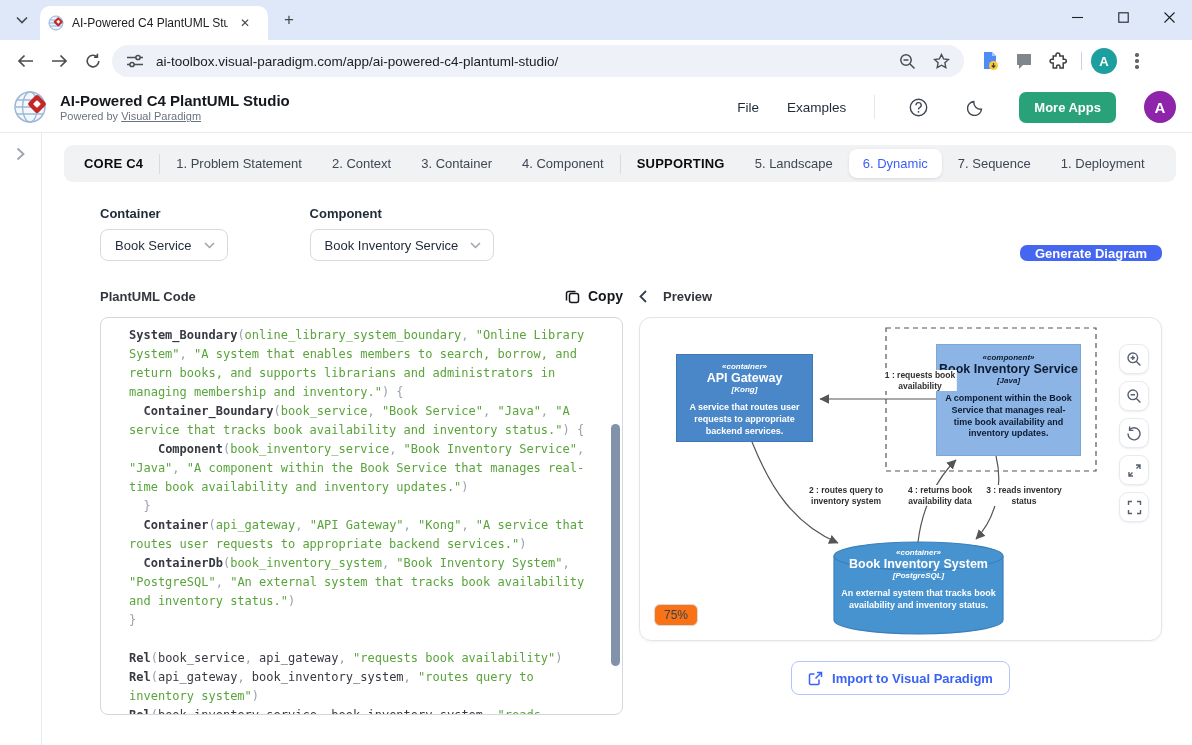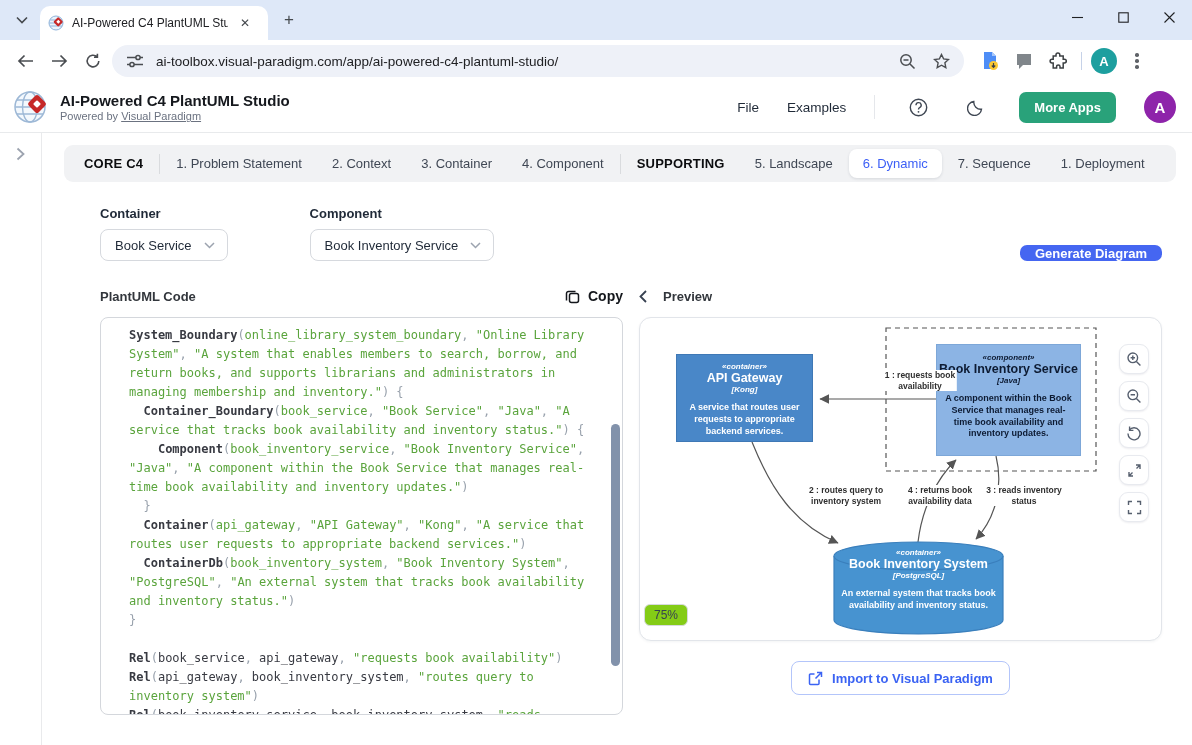--- a/index.html
+++ b/index.html
@@ -82,21 +82,21 @@
   .node .st { font-size:8px; font-weight:600; font-style:italic; }
   .node .nm { font-size:12.5px; font-weight:700; line-height:1.15; }
   .node .tech { font-size:8px; font-style:italic; font-weight:600; }
   .node .desc { font-size:9px; font-weight:600; line-height:1.3; margin-top:8px; padding:0 6px; }
   .node-api { left:20px; top:30px; width:137px; height:88px; background:#4987c8; border:1px solid #3f78b5; padding-top:7px; }
   .node-comp { left:280px; top:20px; width:145px; height:112px; background:#8cb4e4; border:1px solid #7da7d8; color:#0d1b33; padding-top:8px; }
   .cyl-text { position:absolute; left:178px; top:224px; width:169px; color:#fff; text-align:center; }
   .alabel { position:absolute; transform:translateX(-50%); background:#fff; font-size:8.5px; font-weight:700; color:#2f2f2f; text-align:center; line-height:1.25; white-space:pre-line; padding:0 2px; }
   .zoomcol { position:absolute; right:12px; top:26px; display:flex; flex-direction:column; gap:7px; }
   .zbtn { width:30px; height:30px; background:#fff; border:1px solid #e8eaef; border-radius:9px; box-shadow:0 1px 2px rgba(20,30,60,.08); cursor:pointer; display:flex; align-items:center; justify-content:center; color:#565f6e; }
-  .zoombadge { position:absolute; left:4px; bottom:14px; border:1px solid #d7dade; border-radius:6px; background:#84cc16; padding:3px 9px; font-size:12px; color:#374151; }
+  .zoombadge { position:absolute; left:14px; bottom:14px; border:1px solid #d7dade; border-radius:6px; background:#f97316; padding:3px 9px; font-size:12px; color:#374151; }
 
   .actionrow { display:flex; justify-content:center; gap:13px; margin-top:20px; }
   .actbtn { height:34px; display:flex; align-items:center; gap:9px; background:#fff; border:1px solid #b3c5fa; border-radius:8px; padding:0 16px; font-size:13px; font-weight:600; color:#3b63f3; cursor:pointer; }
 </style>
 </head>
 <body>
 
 <div class="window">
 
   <div class="tabstrip">

